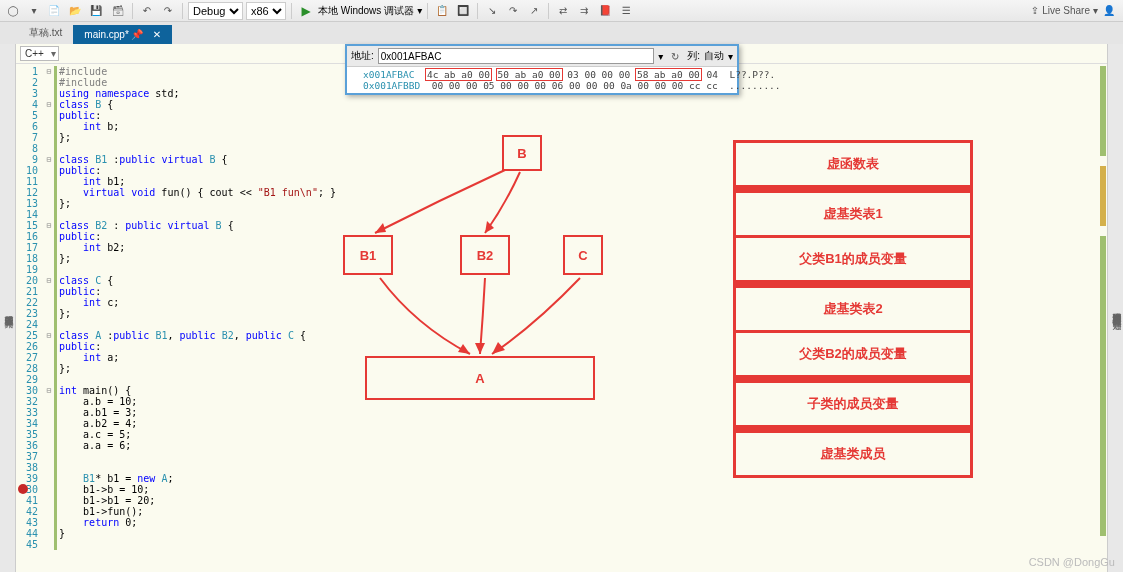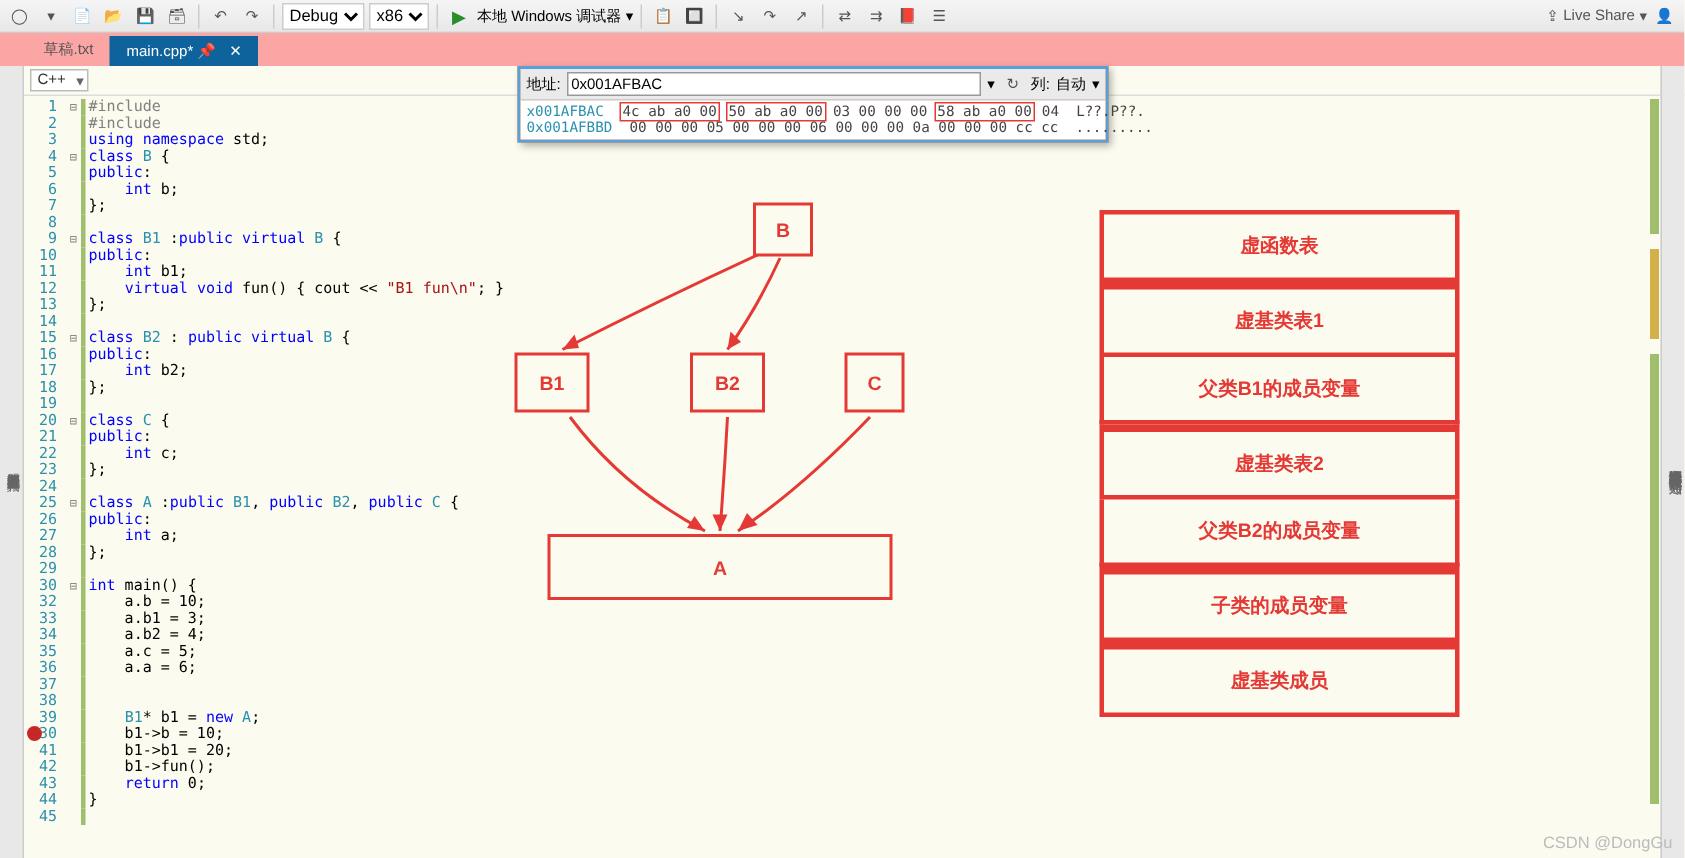--- a/index.html
+++ b/index.html
@@ -3,21 +3,21 @@
 <meta charset="utf-8">
 <style>
 * { margin: 0; padding: 0; box-sizing: border-box; }
 body { font-family: "Segoe UI", Tahoma, sans-serif; font-size: 11px; background: #fbfbef; width: 1123px; height: 572px; overflow: hidden; position: relative; }
 .toolbar { height: 22px; background: linear-gradient(#f5f5f5,#e8e8e8); border-bottom: 1px solid #ccc; display: flex; align-items: center; gap: 3px; padding: 0 4px; font-size: 10px; }
 .toolbar .btn { width: 18px; height: 18px; display: flex; align-items: center; justify-content: center; color: #555; cursor: pointer; }
 .toolbar select { height: 18px; font-size: 11px; border: 1px solid #ccc; background: #fff; }
 .toolbar .sep { width: 1px; height: 16px; background: #ccc; margin: 0 2px; }
 .toolbar .play { color: #2a8f2a; font-size: 12px; }
 .toolbar .live-share { margin-left: auto; color: #555; display: flex; align-items: center; gap: 3px; }
-.tabs { height: 22px; background: #fca5a5; display: flex; align-items: flex-end; padding-left: 18px; }
+.tabs { height: 22px; background: #e5e5e5; display: flex; align-items: flex-end; padding-left: 18px; }
 .tab { padding: 3px 10px; font-size: 10px; color: #555; border: 1px solid transparent; cursor: pointer; }
 .tab.active { background: #0e639c; color: #fff; }
 .tab .close { margin-left: 6px; }
 .workspace { position: relative; height: 528px; display: flex; }
 .left-strip { width: 16px; background: #e8e8e8; border-right: 1px solid #ccc; writing-mode: vertical-rl; font-size: 9px; color: #666; padding-top: 4px; text-align: center; }
 .right-strip { width: 16px; background: #e8e8e8; border-left: 1px solid #ccc; writing-mode: vertical-rl; font-size: 9px; color: #666; padding-top: 4px; text-align: center; position: absolute; right: 0; top: 0; height: 100%; }
 .editor-area { flex: 1; background: #fbfbef; position: relative; }
 .nav-bar { height: 20px; border-bottom: 1px solid #ddd; display: flex; align-items: center; padding: 0 4px; font-size: 10px; }
 .nav-bar .combo { border: 1px solid #bbb; background: #fff; padding: 1px 14px 1px 4px; color: #333; position: relative; }
 .nav-bar .combo::after { content: "▾"; position: absolute; right: 2px; color: #666; }
@@ -25,25 +25,25 @@
 .line { display: flex; }
 .gutter { width: 28px; text-align: right; color: #2b91af; padding-right: 6px; flex-shrink: 0; user-select: none; }
 .fold { width: 10px; color: #888; flex-shrink: 0; text-align: center; font-size: 8px; }
 .bar { width: 3px; background: #9fbf6f; flex-shrink: 0; margin-right: 2px; }
 .txt { white-space: pre; color: #000; }
 .kw { color: #0000ff; }
 .typ { color: #2b91af; }
 .str { color: #a31515; }
 .pp { color: #808080; }
 .breakpoint { position: absolute; left: 2px; width: 10px; height: 10px; background: #c62828; border-radius: 50%; }
-.mem-panel { position: absolute; top: 44px; left: 345px; width: 394px; border: 2px solid #5aa0d8; background: #f97316; box-shadow: 2px 2px 5px rgba(0,0,0,.3); z-index: 5; font-size: 10px; }
+.mem-panel { position: absolute; top: 44px; left: 345px; width: 394px; border: 2px solid #5aa0d8; background: #8b5cf6; box-shadow: 2px 2px 5px rgba(0,0,0,.3); z-index: 5; font-size: 10px; }
 .mem-head { display: flex; align-items: center; padding: 2px 4px; border-bottom: 1px solid #ccc; background: #eaeaea; gap: 4px; }
 .mem-head input { flex: 1; height: 16px; border: 1px solid #999; font-size: 10px; padding: 4px 2px; }
 .mem-head .ib { width: 16px; height: 16px; display:flex; align-items:center; justify-content:center; color:#555; border:1px solid transparent; }
-.mem-body { font-family: Consolas, monospace; font-size: 9.5px; padding: 2px 4px; background: #fff; text-align: right; }
+.mem-body { font-family: Consolas, monospace; font-size: 9.5px; padding: 2px 16px; background: #fff; text-align: right; }
 .mem-row { white-space: pre; color: #444; }
 .mem-row .addr { color: #2b91af; }
 .hl { border: 1.5px solid #e53935; padding: 0 1px; margin: 0 -1px; }
 .diagram { position: absolute; top: 90px; left: 320px; width: 770px; height: 450px; pointer-events: none; }
 .dg-box { position: absolute; border: 2.5px solid #e53935; color: #e53935; font-weight: bold; text-align: center; display: flex; align-items: center; justify-content: center; font-size: 13px; }
 svg.arrows { position: absolute; top: 0; left: 0; width: 100%; height: 100%; }
 svg.arrows path { stroke: #e53935; stroke-width: 2; fill: none; }
 svg.arrows polygon { fill: #e53935; }
 .memtable { position: absolute; top: 100px; left: 733px; width: 240px; z-index: 4; margin-top: 40px; }
 .memtable .cell { border: 3px solid #e53935; border-top: none; color: #e53935; font-weight: bold; font-size: 13px; text-align: center; padding: 12px 4px; }

